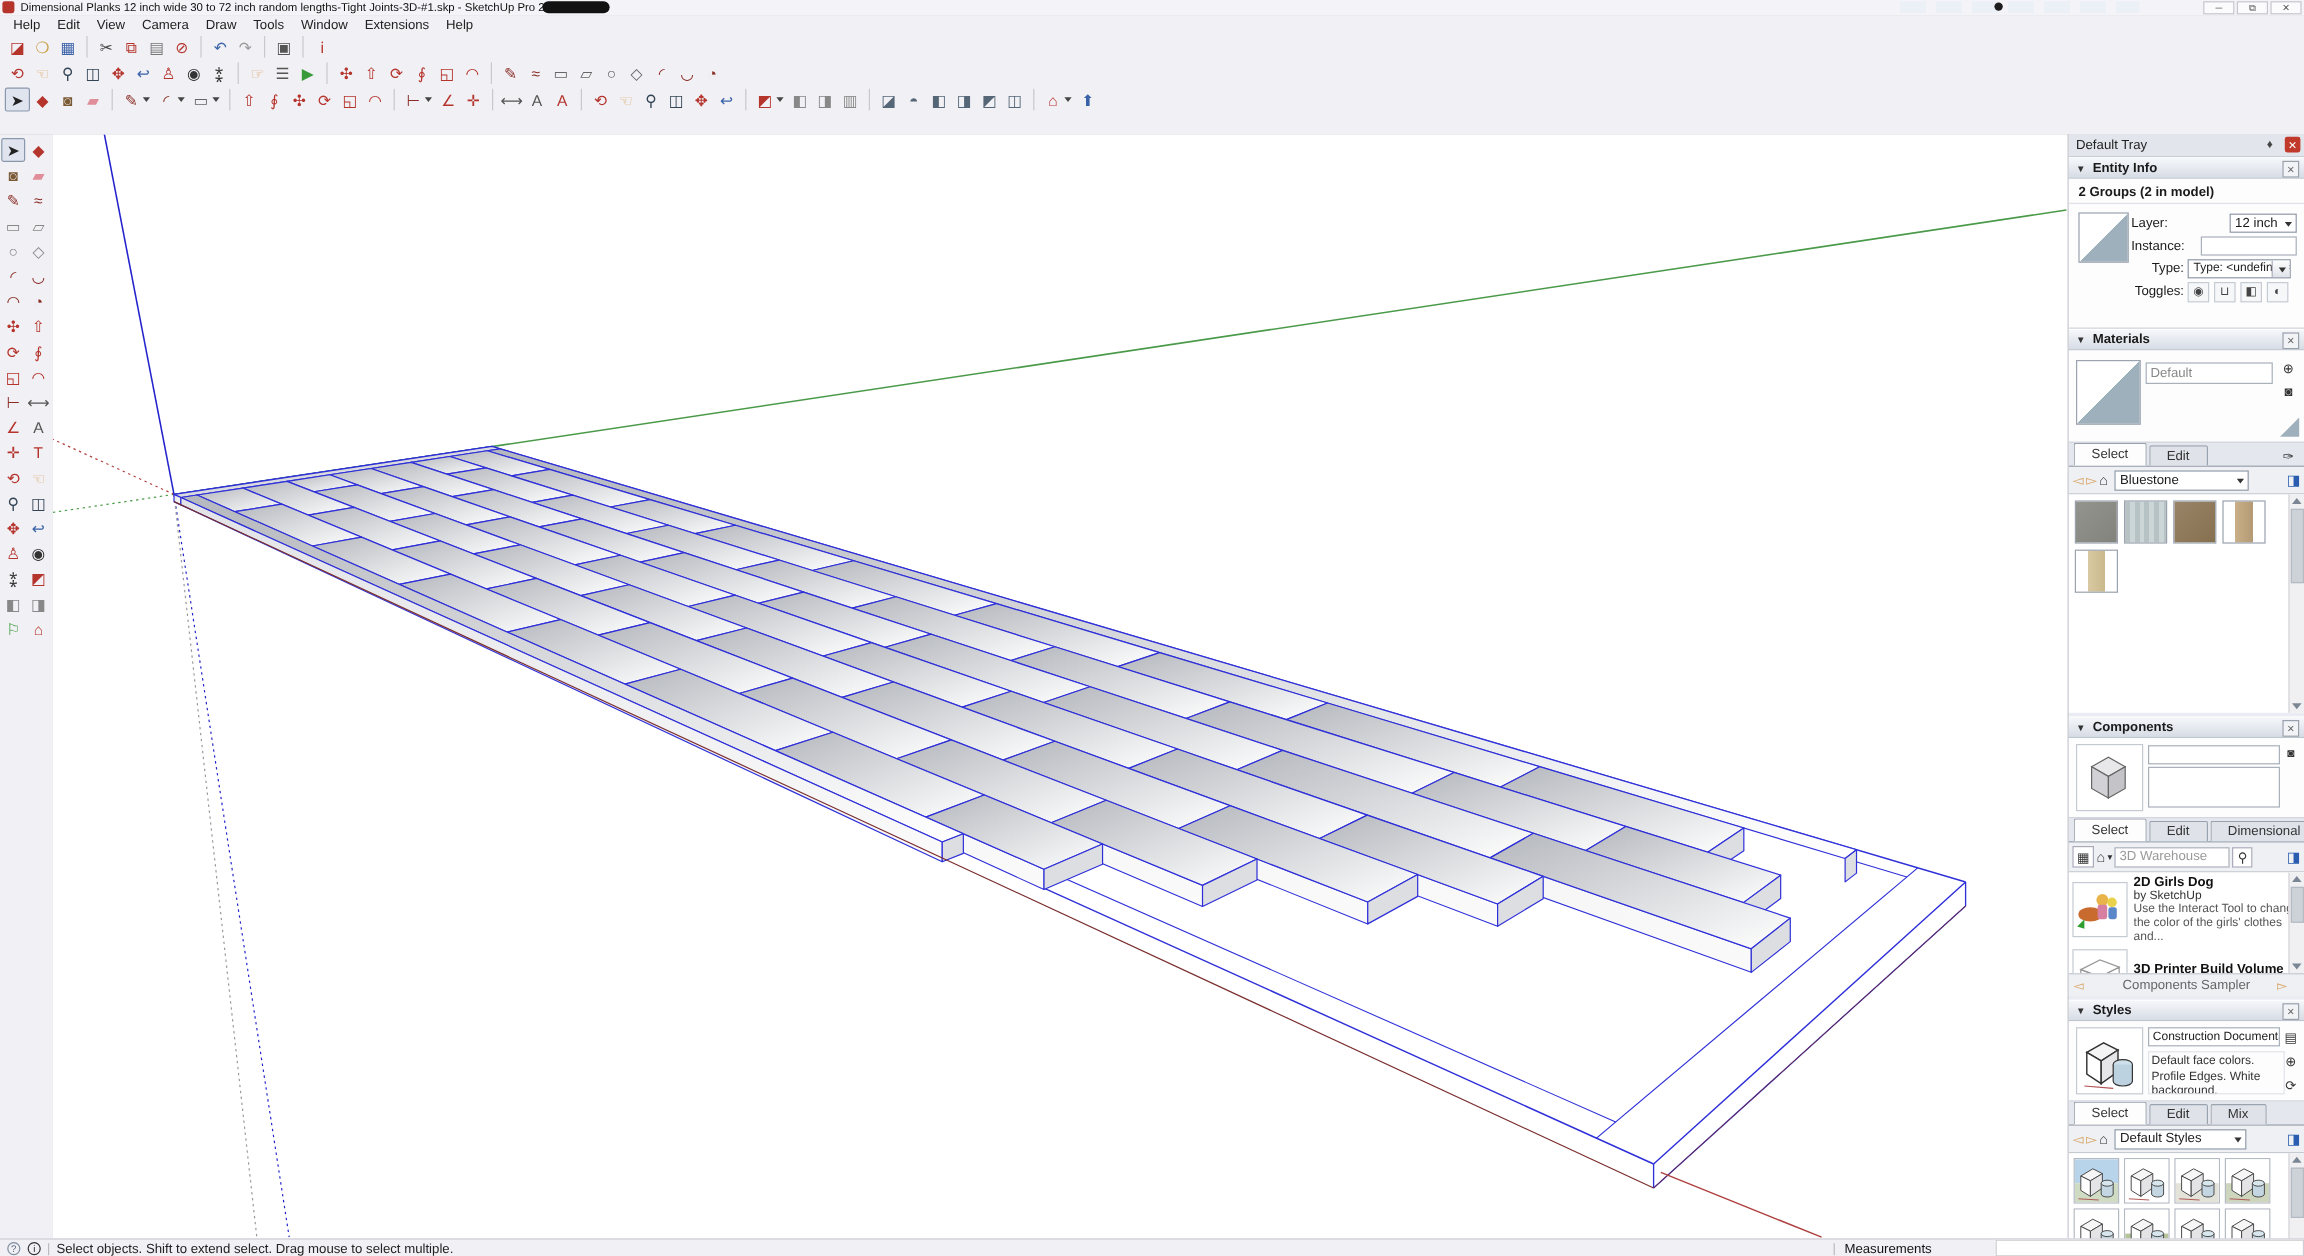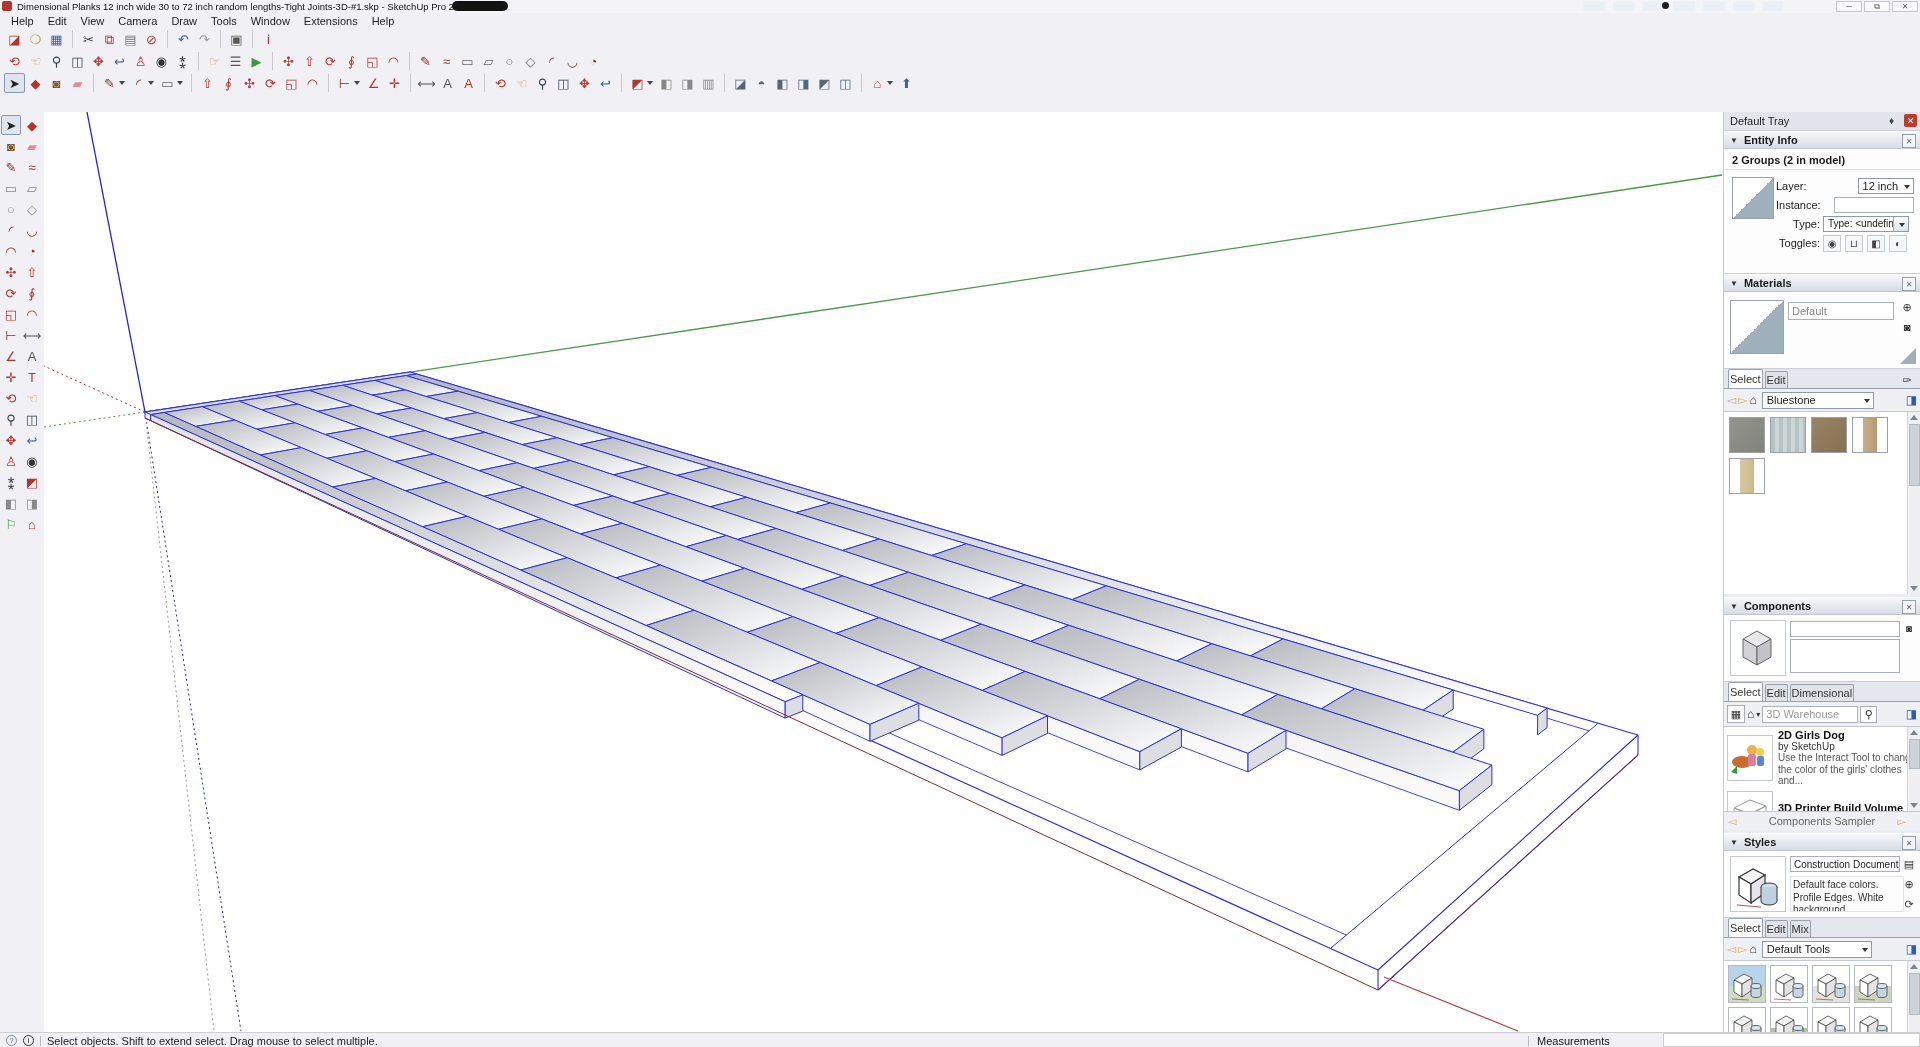--- a/index.html
+++ b/index.html
@@ -53,21 +53,21 @@
   .sechdr .lbl{margin-left:6px;font-size:11px;font-weight:bold;color:#1a1a1a;}
   .sechdr .sbtn{position:absolute;right:4px;top:2px;width:12px;height:12px;border:1px solid #98a0ac;background:#f2f3f6;color:#666;font-size:8px;display:flex;align-items:center;justify-content:center;}
   .secbody{background:#fdfdfe;border-bottom:1px solid #c9cdd6;position:relative;}
   .fieldbox{background:#fff;border:1px solid #a8b0ba;box-sizing:border-box;font-size:11px;color:#222;display:flex;align-items:center;padding:0 3px;overflow:hidden;white-space:nowrap;}
   .combo{background:#fff;border:1px solid #8f9aa8;box-sizing:border-box;display:flex;align-items:center;position:relative;font-size:11px;padding-left:4px;overflow:hidden;white-space:nowrap;}
   .combo .caret{position:absolute;right:3px;top:6px;width:0;height:0;border-top:4px solid #333;border-left:3.5px solid transparent;border-right:3.5px solid transparent;}
   .combo .cbtn{position:absolute;right:0;top:0;width:14px;height:100%;background:linear-gradient(#fdfdfd,#dfe3ea);border-left:1px solid #aab;}
   .thumb-diag{background:linear-gradient(135deg,#ffffff 0 50%,#9fb0bd 50% 100%);border:1px solid #9aa2ad;}
   .tinybtn{width:16px;height:16px;border:1px solid transparent;display:flex;align-items:center;justify-content:center;font-size:11px;color:#333;}
   .tabrow{display:flex;align-items:flex-end;height:19px;background:#e4e7ee;padding-left:4px;position:relative;border-bottom:1px solid #9aa2ad;}
-  .tab{height:16px;padding:0 1px;display:flex;align-items:center;font-size:11px;border:1px solid #9aa2ad;border-bottom:none;background:#dfe2e9;color:#333;border-radius:2px 2px 0 0;margin-right:2px;}
+  .tab{height:16px;padding:0 14px;display:flex;align-items:center;font-size:11px;border:1px solid #9aa2ad;border-bottom:none;background:#dfe2e9;color:#333;border-radius:2px 2px 0 0;margin-right:2px;}
   .tab.active{background:#fdfdfe;height:18px;font-weight:normal;position:relative;z-index:2;}
   .navrow{display:flex;align-items:center;height:22px;background:#eef0f4;border-bottom:1px solid #c5cad2;padding:0 3px;gap:2px;}
   .navarrow{color:#d9a86a;font-size:12px;}
   .home{font-size:12px;color:#333;}
   .inmodel{margin-left:auto;color:#2a5db0;font-size:12px;}
   .swatchlist{background:#fff;position:relative;}
   .swatch{position:absolute;width:36px;height:36px;border:1px solid #9aa2ad;box-sizing:border-box;}
   .vscroll{position:absolute;right:0;top:0;width:12px;background:#f0f0f2;border-left:1px solid #d5d5da;}
   .vscroll .arr{position:absolute;left:2px;width:0;height:0;border-left:4px solid transparent;border-right:4px solid transparent;}
   .vscroll .up{top:3px;border-bottom:5px solid #7b8694;}
@@ -567,21 +567,21 @@
     <div class="tabrow">
       <div class="tab active">Select</div>
       <div class="tab">Edit</div>
       <div class="tab">Mix</div>
     </div>
     <div class="navrow">
       <span class="navarrow">◅</span>
       <span class="navarrow">▻</span>
       <span class="home">⌂</span>
       <div class="combo" style="width:110px;height:17px;margin-left:3px;">
-        <span>Default Tools</span>
+        <span>Default Styles</span>
         <span class="caret"></span>
       </div>
       <span class="inmodel">◨</span>
     </div>
     <div class="swatchlist" id="stylelist" style="height:110px;">
       <div class="styletile" style="left: 4px; top: 4px;"><svg width="36" height="36" viewBox="0 0 36 36">
             <rect x="0" y="0" width="36" height="20" fill="#b8d4ea"></rect>
             <rect x="0" y="20" width="36" height="16" fill="#cfdcc3"></rect>
             <polygon points="5,14 15,8 23,12 13,18" fill="#f6f6f6" stroke="#444" stroke-width="0.8"></polygon>
             <polygon points="5,14 13,18 13,31 5,26" fill="#ffffff" stroke="#444" stroke-width="0.8"></polygon>

